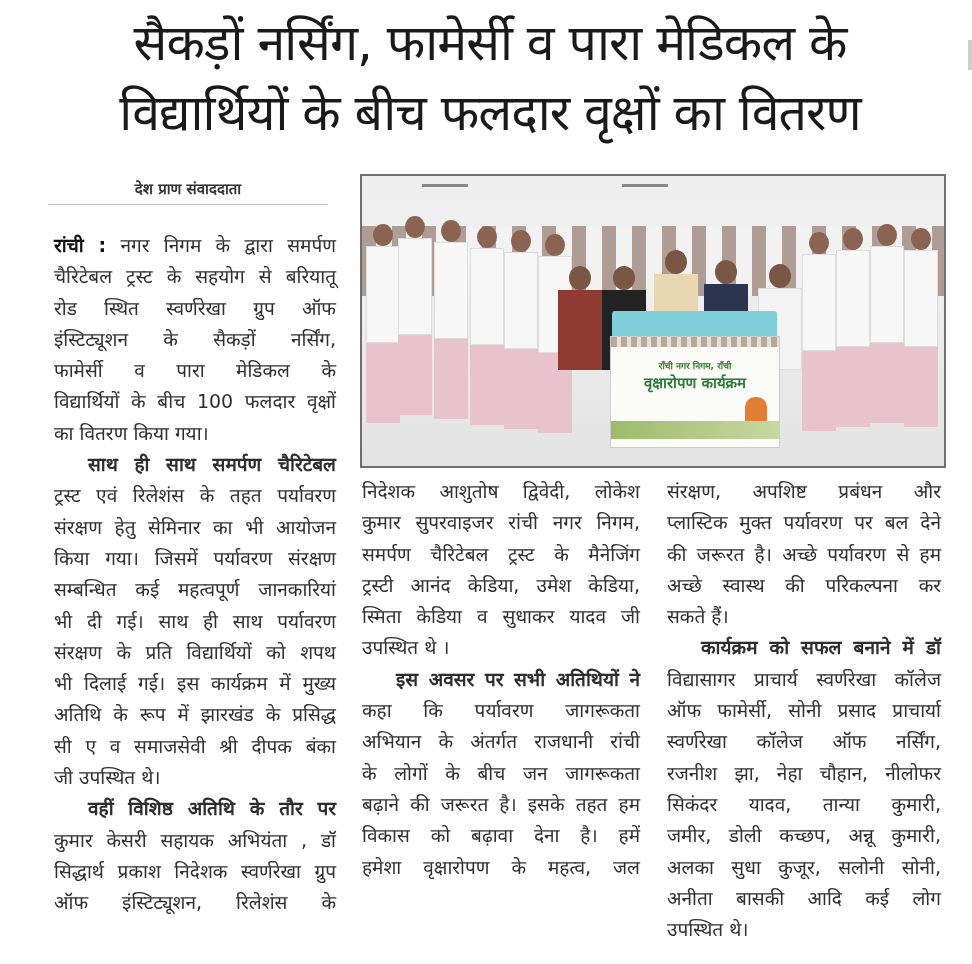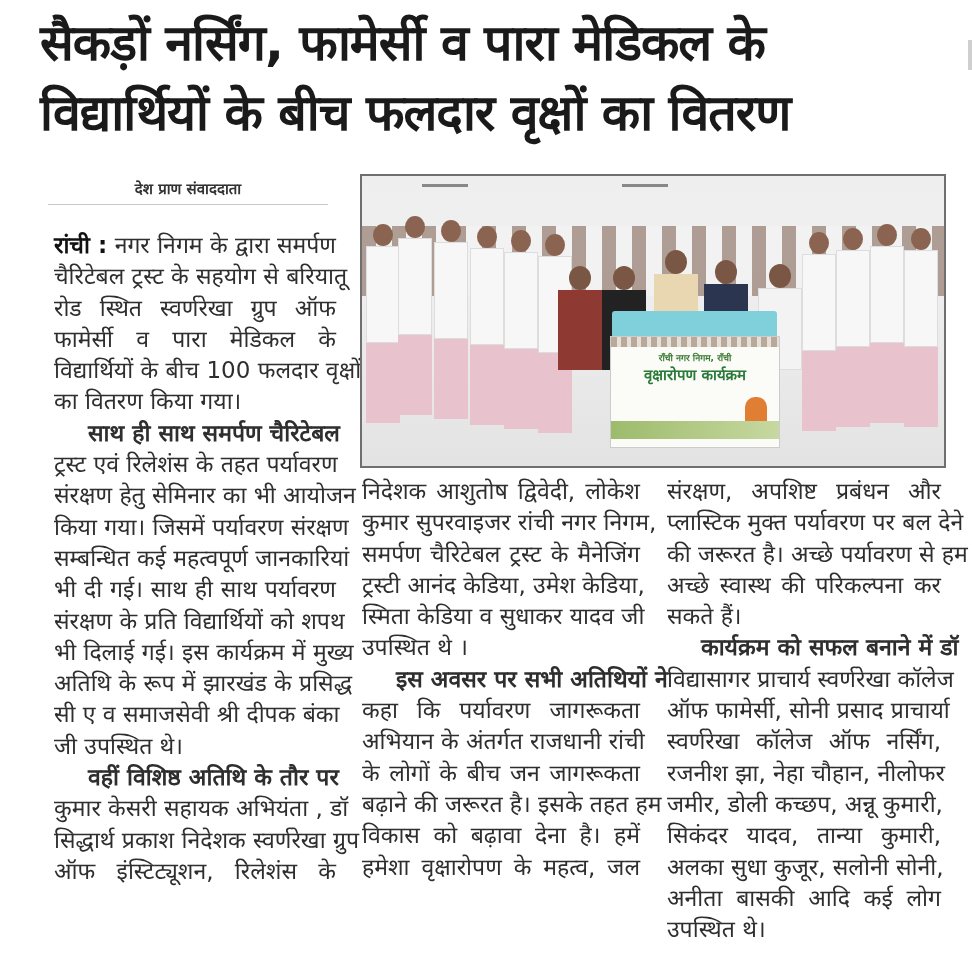--- a/index.html
+++ b/index.html
@@ -1,33 +1,33 @@
 <!DOCTYPE html>
 <html><head>
 <meta charset="utf-8">
 <style>
   html, body { margin: 0; padding: 0; }
   body {
     width: 972px; height: 964px; background: #ffffff; position: relative; overflow: hidden;
     font-family: "DejaVu Sans", sans-serif; color: #2a2a2a;
   }
   .headline {
-    position: absolute; left: 40px; top: 8px; width: 900px; text-align: left;
-    font-family: "DejaVu Sans", sans-serif; font-weight: bold; color: #1a1a1a;
+    position: absolute; left: 40px; top: 8px; width: 900px; text-align: center;
+    font-family: "DejaVu Sans", sans-serif; font-weight: normal; color: #1a1a1a;
     font-size: 50px; line-height: 70px; letter-spacing: -1px;
   }
   .headline .line { display: block; white-space: nowrap; }
   .edge-mark { position: absolute; right: 0; top: 40px; width: 4px; height: 30px; background: #cfcfcf; }
   .byline {
     position: absolute; left: 48px; top: 178px; width: 280px; text-align: center;
     font-size: 15px; font-weight: bold; color: #333;
     padding-bottom: 6px; border-bottom: 1px solid #c8c8c8;
   }
   .col {
-    position: absolute; font-size: 23px; line-height: 31.3px; color: #2e2e2e;
+    position: absolute; font-size: 19px; line-height: 31.3px; color: #2e2e2e;
     text-align: justify; text-align-last: justify;
   }
   .col .ln { display: block; white-space: nowrap; height: 31.3px; }
   .col .ln.last { text-align-last: left; }
   .col .ln.indent { padding-left: 34px; font-weight: bold; }
   .dateline { font-weight: bold; color: #111; }
   #col1 { left: 54px; width: 282px; top: 230px; }
   #col2 { left: 362px; width: 278px; top: 476px; }
   #col3 { left: 667px; width: 274px; top: 476px; }
   .photo {
@@ -45,39 +45,40 @@
   .guest { position: absolute; width: 44px; top: 90px; }
   .guest .head { width: 22px; height: 24px; border-radius: 50%; background: #7a5644; margin: 0 auto; }
   .guest .body { height: 80px; }
   .table-top { position: absolute; left: 250px; top: 135px; width: 165px; height: 30px; background: #7fd0da; border-radius: 3px; }
   .banner {
     position: absolute; left: 248px; top: 160px; width: 168px; height: 110px;
     background: #fbfbf7; border: 1px solid #ccc;
   }
   .banner .strip { height: 10px; background: repeating-linear-gradient(90deg, #b9a99a 0 6px, #e6e0d8 6px 10px); }
   .banner .grass { position: absolute; left: 0; right: 0; bottom: 8px; height: 18px; background: linear-gradient(90deg, #9dbb6c, #c7d8a0); }
-  .banner .sub { text-align: center; font-size: 9px; color: #3b7b33; margin-top: 4px; font-weight: bold; }
+  .banner .sub { text-align: center; font-size: 9px; color: #3b7b33; margin-top: 12px; font-weight: bold; }
   .banner .main { text-align: center; font-size: 15px; color: #2a7a3a; font-weight: bold; white-space: nowrap; }
   .banner .figure { position: absolute; right: 12px; bottom: 14px; width: 22px; height: 36px; background: #e07f33; border-radius: 10px 10px 3px 3px; }
 </style>
 </head>
 <body>
 
 <div class="headline">
   <span class="line">सैकड़ों  नर्सिंग, फामेर्सी व पारा मेडिकल के</span>
   <span class="line">विद्यार्थियों के बीच फलदार वृक्षों का वितरण</span>
 </div>
 <div class="edge-mark"></div>
 
 <div class="byline">देश प्राण संवाददाता</div>
 
 <div class="col" id="col1">
   <span class="ln"><b class="dateline">रांची :</b><span> नगर निगम के द्वारा समर्पण</span></span>
   <span class="ln">चैरिटेबल ट्रस्ट के सहयोग से बरियातू</span>
   <span class="ln">रोड स्थित स्वर्णरेखा ग्रुप ऑफ</span>
+  <span class="ln">इंस्टिट्यूशन के सैकड़ों नर्सिंग,</span>
   <span class="ln">फामेर्सी व पारा मेडिकल के</span>
   <span class="ln">विद्यार्थियों के बीच 100 फलदार वृक्षों</span>
   <span class="ln last">का वितरण किया गया।</span>
   <span class="ln indent">साथ ही साथ समर्पण चैरिटेबल</span>
   <span class="ln">ट्रस्ट एवं रिलेशंस के तहत पर्यावरण</span>
   <span class="ln">संरक्षण हेतु सेमिनार का भी आयोजन</span>
   <span class="ln">किया गया। जिसमें पर्यावरण संरक्षण</span>
   <span class="ln">सम्बन्धित कई महत्वपूर्ण जानकारियां</span>
   <span class="ln">भी दी गई। साथ ही साथ पर्यावरण</span>
   <span class="ln">संरक्षण के प्रति विद्यार्थियों को शपथ</span>
@@ -199,18 +200,18 @@
   <span class="ln">संरक्षण, अपशिष्ट प्रबंधन और</span>
   <span class="ln">प्लास्टिक मुक्त पर्यावरण पर बल देने</span>
   <span class="ln">की जरूरत है। अच्छे पर्यावरण से हम</span>
   <span class="ln">अच्छे स्वास्थ की परिकल्पना कर</span>
   <span class="ln last">सकते हैं।</span>
   <span class="ln indent">कार्यक्रम को सफल बनाने में डॉ</span>
   <span class="ln">विद्यासागर प्राचार्य स्वर्णरेखा कॉलेज</span>
   <span class="ln">ऑफ फामेर्सी, सोनी प्रसाद प्राचार्या</span>
   <span class="ln">स्वर्णरेखा कॉलेज ऑफ नर्सिंग,</span>
   <span class="ln">रजनीश झा, नेहा चौहान, नीलोफर</span>
+  <span class="ln">सिकंदर यादव, तान्या कुमारी,</span>
   <span class="ln">जमीर, डोली कच्छप, अन्नू कुमारी,</span>
-  <span class="ln">सिकंदर यादव, तान्या कुमारी,</span>
   <span class="ln">अलका सुधा कुजूर, सलोनी सोनी,</span>
   <span class="ln">अनीता बासकी आदि कई लोग</span>
   <span class="ln last">उपस्थित थे।</span>
 </div>
 
 </body></html>

